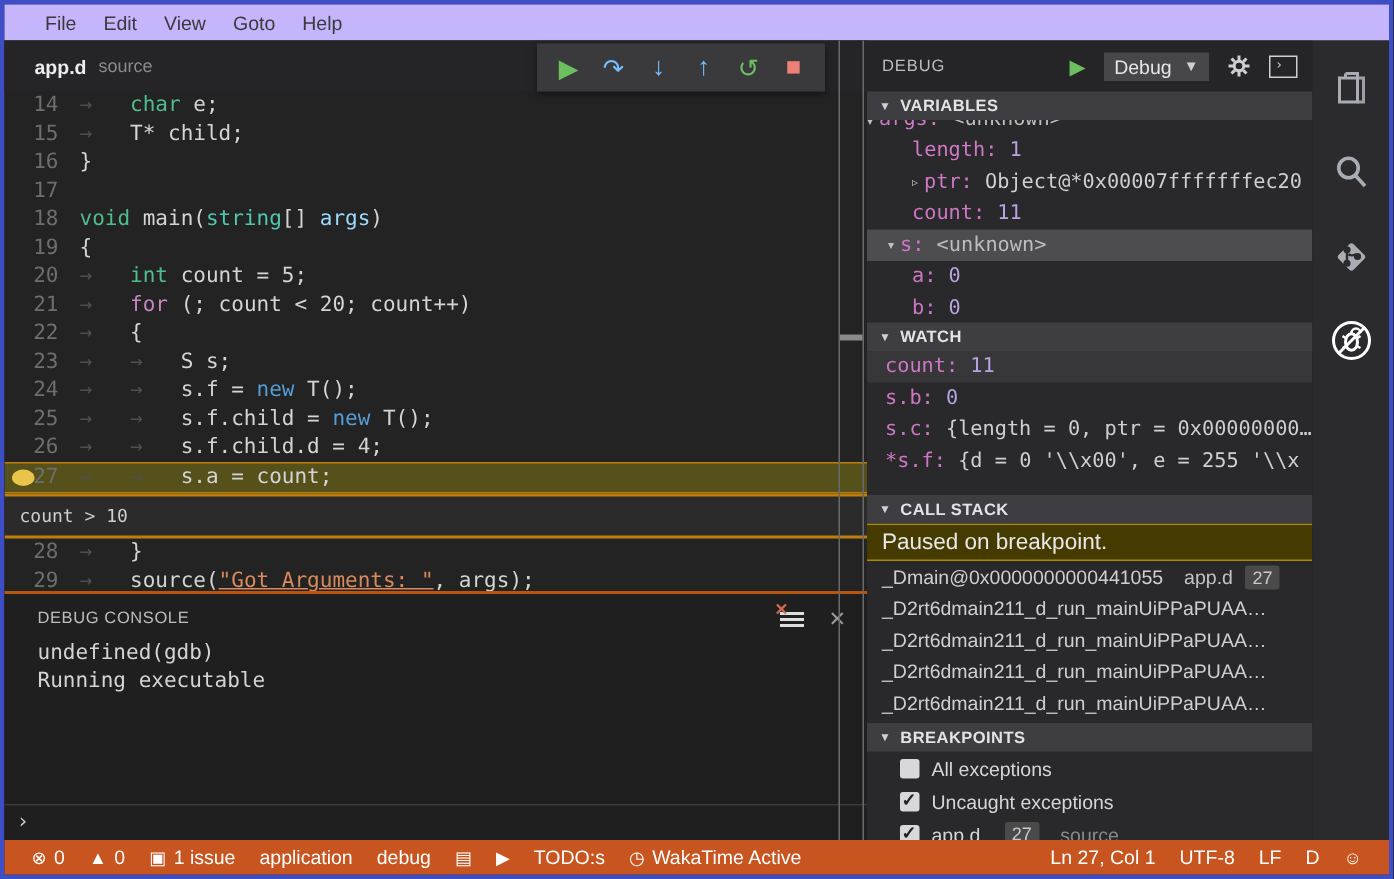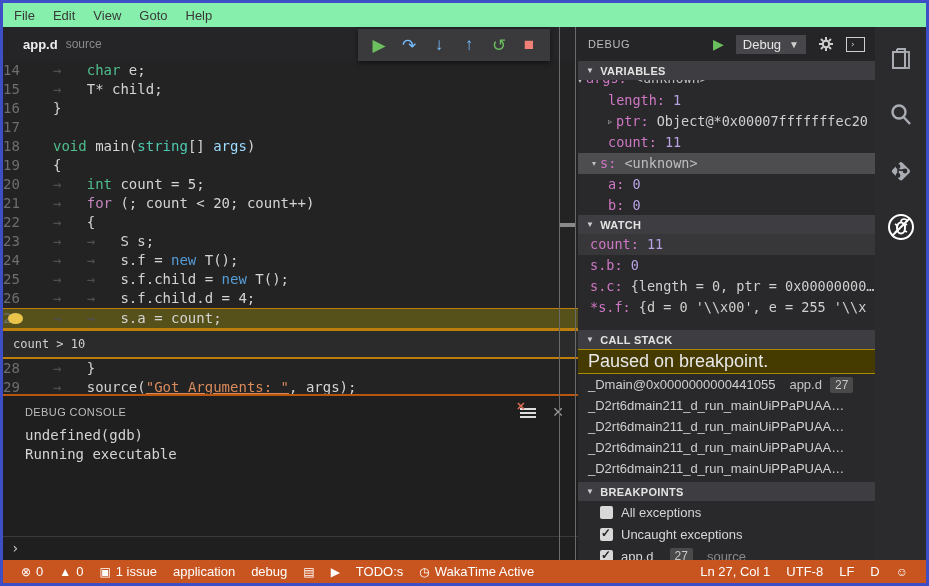--- a/index.html
+++ b/index.html
@@ -1,40 +1,40 @@
 <!DOCTYPE html>
 <html><head>
 <meta charset="utf-8">
 <style>
   * { margin:0; padding:0; box-sizing:border-box; }
   html,body { width:929px; height:586px; overflow:hidden; background:#1e1e1e;
               font-family:"Liberation Sans", sans-serif; }
   .window { width:929px; height:586px; border:3px solid #3D4EC6; display:flex; flex-direction:column; background:#232323; }
 
   
-  .menubar { height:24px; background:#86efac; display:flex; align-items:center; padding-left:2px; flex:0 0 auto; }
+  .menubar { height:24px; background:#c4b5fd; display:flex; align-items:center; padding-left:18px; flex:0 0 auto; }
   .menubar .mitem { color:#3A3A3A; font-size:13px; padding:2px 9px; cursor:default; }
 
   
   .mainrow { flex:1 1 auto; display:flex; min-height:0; }
   .editor-col { flex:1 1 auto; display:flex; flex-direction:column; position:relative; background:#232323; min-width:0; }
 
   
   .tabstrip { height:34px; background:#252528; display:flex; align-items:center; padding-left:20px; position:relative; flex:0 0 auto; }
   .tabname { color:#EDEDED; font-size:13px; font-weight:bold; }
   .tabhint { color:#8A8A8A; font-size:12px; margin-left:8px; }
   .dbg-toolbar { position:absolute; right:28px; top:2px; height:32px; background:#3A3A3C; box-shadow:0 2px 5px rgba(0,0,0,.5);
                  display:flex; align-items:center; padding:0 6px; }
   .dbg-toolbar .tbtn { width:30px; height:26px; display:flex; align-items:center; justify-content:center; font-size:17px; cursor:pointer; }
   .tb-green { color:#6CBF5E; } .tb-blue { color:#75BEFF; } .tb-red { color:#EF8076; font-size:13px; }
 
   
   .code { height:333px; overflow:hidden; font-family:"DejaVu Sans Mono", monospace; font-size:14px; position:relative; flex:0 0 auto; }
   .line { height:19px; line-height:19px; display:flex; white-space:pre; }
-  .gutter { width:50px; flex:0 0 auto; color:#6E6E6E; text-align:left; padding-right:14px; position:relative; }
+  .gutter { width:50px; flex:0 0 auto; color:#6E6E6E; text-align:right; padding-right:14px; position:relative; }
   .bp-dot { position:absolute; left:5px; top:4px; width:15px; height:11px; border-radius:50%; background:#E9C34A; }
   .lctext { flex:1 1 auto; }
   .ws { color:#4F4F4F; } .pl { color:#D4D4D4; } .kw { color:#4FBE8D; } .ty { color:#4EC9B0; }
   .pb { color:#9CDCFE; } .bl { color:#569CD6; } .mg { color:#C586C0; }
   .st { color:#D98A5C; text-decoration:underline; }
   .line.current { background:#56511A; border-top:1px solid #BD7E0C; border-bottom:1px solid #BD7E0C; height:21px; line-height:19px; }
   .cond-widget { height:30px; background:#2B2B2B; border-top:2px solid #BD7E0C; border-bottom:2px solid #BD7E0C;
                  color:#CFCFCF; line-height:26px; padding-left:10px; font-size:12px; }
   .scrolltrack { position:absolute; right:2px; top:0; bottom:0; width:17px; border-left:1px solid #6A6A6A; border-right:1px solid #6A6A6A; }
   .scrollthumb { position:absolute; left:0; right:0; top:196px; height:4px; background:#8A8A8A; }
@@ -64,21 +64,21 @@
   .sect-head { height:19px; background:#3E3E42; color:#E3E3E3; font-size:11px; font-weight:bold; letter-spacing:.3px;
                display:flex; align-items:center; padding-left:8px; gap:6px; flex:0 0 auto; cursor:pointer; }
   .sect-head .tw { font-size:8px; color:#CFCFCF; }
   .sect-body { overflow:hidden; flex:0 0 auto; font-family:"DejaVu Sans Mono", monospace; }
   .vrow { height:21px; line-height:21px; font-size:13.5px; white-space:pre; overflow:hidden; cursor:pointer; display:flex; align-items:center; }
   .vrow .tw { font-size:8px; color:#BFBFBF; font-family:"Liberation Sans", sans-serif; margin-right:4px; }
   .vname { color:#CE77C4; } .vnum { color:#B9A3E3; } .vplain { color:#CFCFCF; } .vgray { color:#BDBDBD; }
   .row-sel { background:#4D4D50; } .row-hl { background:#37373A; }
   .partial { height:10px; overflow:hidden; } .partial .inner { margin-top:-11px; }
   .gold-row { height:25px; background:#453A00; border-top:1px solid #A88A00; border-bottom:1px solid #A88A00;
-              color:#E8E8E8; font-size:18px; line-height:23px; padding-left:10px; font-family:"Liberation Sans", sans-serif; }
+              color:#E8E8E8; font-size:15px; line-height:23px; padding-left:10px; font-family:"Liberation Sans", sans-serif; }
   .frame { height:21px; line-height:21px; font-size:13px; color:#CFCFCF; padding-left:10px; white-space:nowrap; overflow:hidden;
            font-family:"Liberation Sans", sans-serif; display:flex; align-items:center; cursor:pointer; }
   .frame .ffile { margin-left:14px; color:#C3C3C3; }
   .badge { background:#4A4A4A; color:#C8C8C8; font-size:12px; padding:0 5px; margin-left:8px; border-radius:2px;
            height:16px; line-height:16px; display:inline-block; }
   .bprow { height:22px; display:flex; align-items:center; padding-left:22px; font-size:13px; color:#D6D6D6; gap:8px;
            font-family:"Liberation Sans", sans-serif; cursor:pointer; }
   .cbox { width:13px; height:13px; background:#D8D8D8; border-radius:2px; position:relative; flex:0 0 auto; }
   .cbox.checked::after { content:"✓"; position:absolute; left:1px; top:-2px; color:#222; font-size:12px; font-weight:bold; }
   .bp-hint { color:#8A8A8A; margin-left:6px; }

